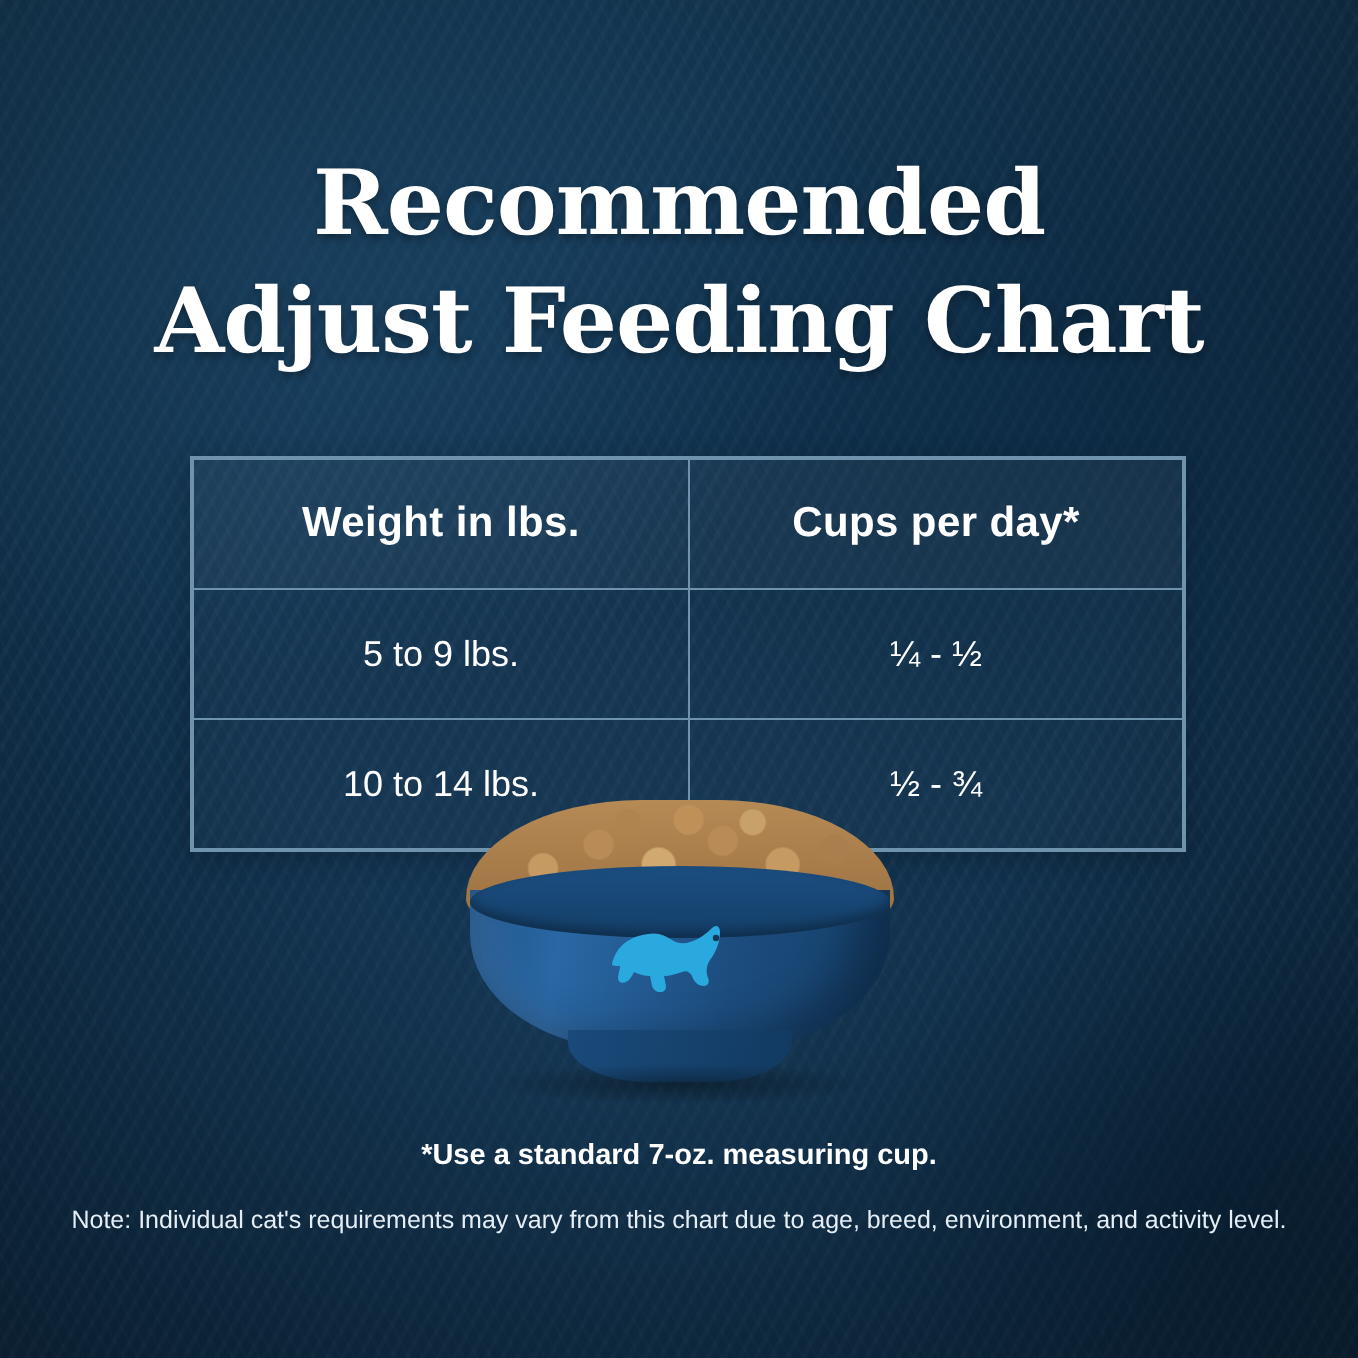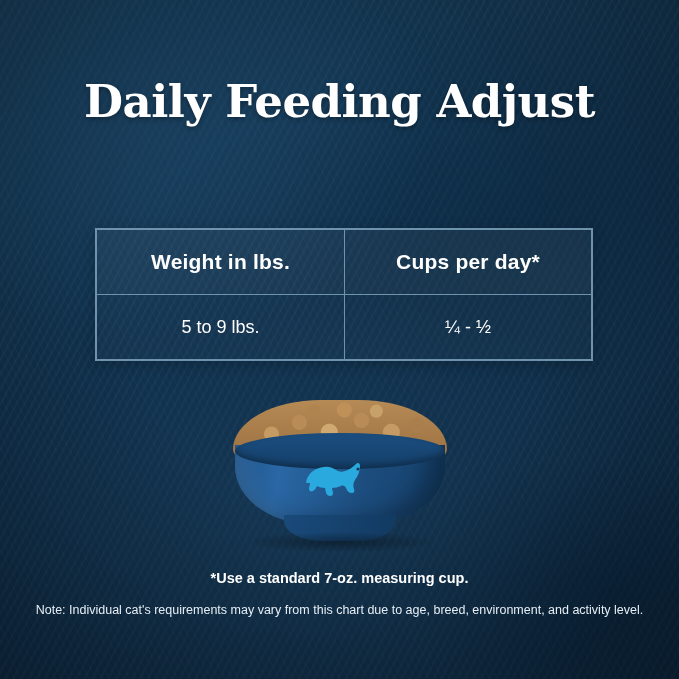--- a/index.html
+++ b/index.html
@@ -194,35 +194,40 @@
   .note .l { display: block; }
 </style>
 </head>
 <body>
 
 <div class="poster">
 
   <div class="vignette"></div>
 
   <div class="title">
-    <span class="line">Daily Feeding Adjust</span>
+    <span class="line">Recommended</span>
+    <span class="line">Adjust Feeding Chart</span>
   </div>
 
   <table class="chart">
     <thead>
       <tr>
         <th class="col-left">Weight in lbs.</th>
         <th class="col-right">Cups per day*</th>
       </tr>
     </thead>
     <tbody>
       <tr>
         <td>5 to 9 lbs.</td>
         <td>¼ - ½</td>
       </tr>
+      <tr>
+        <td>10 to 14 lbs.</td>
+        <td>½ - ¾</td>
+      </tr>
     </tbody>
   </table>
 
   <div class="bowl-wrap">
     <div class="kibble-mound"></div>
     <div class="bowl-body"></div>
     <div class="bowl-rim"></div>
     <div class="bowl-base"></div>
     <div class="bowl-shadow"></div>
     <svg class="bowl-logo" viewBox="0 0 84 44">

